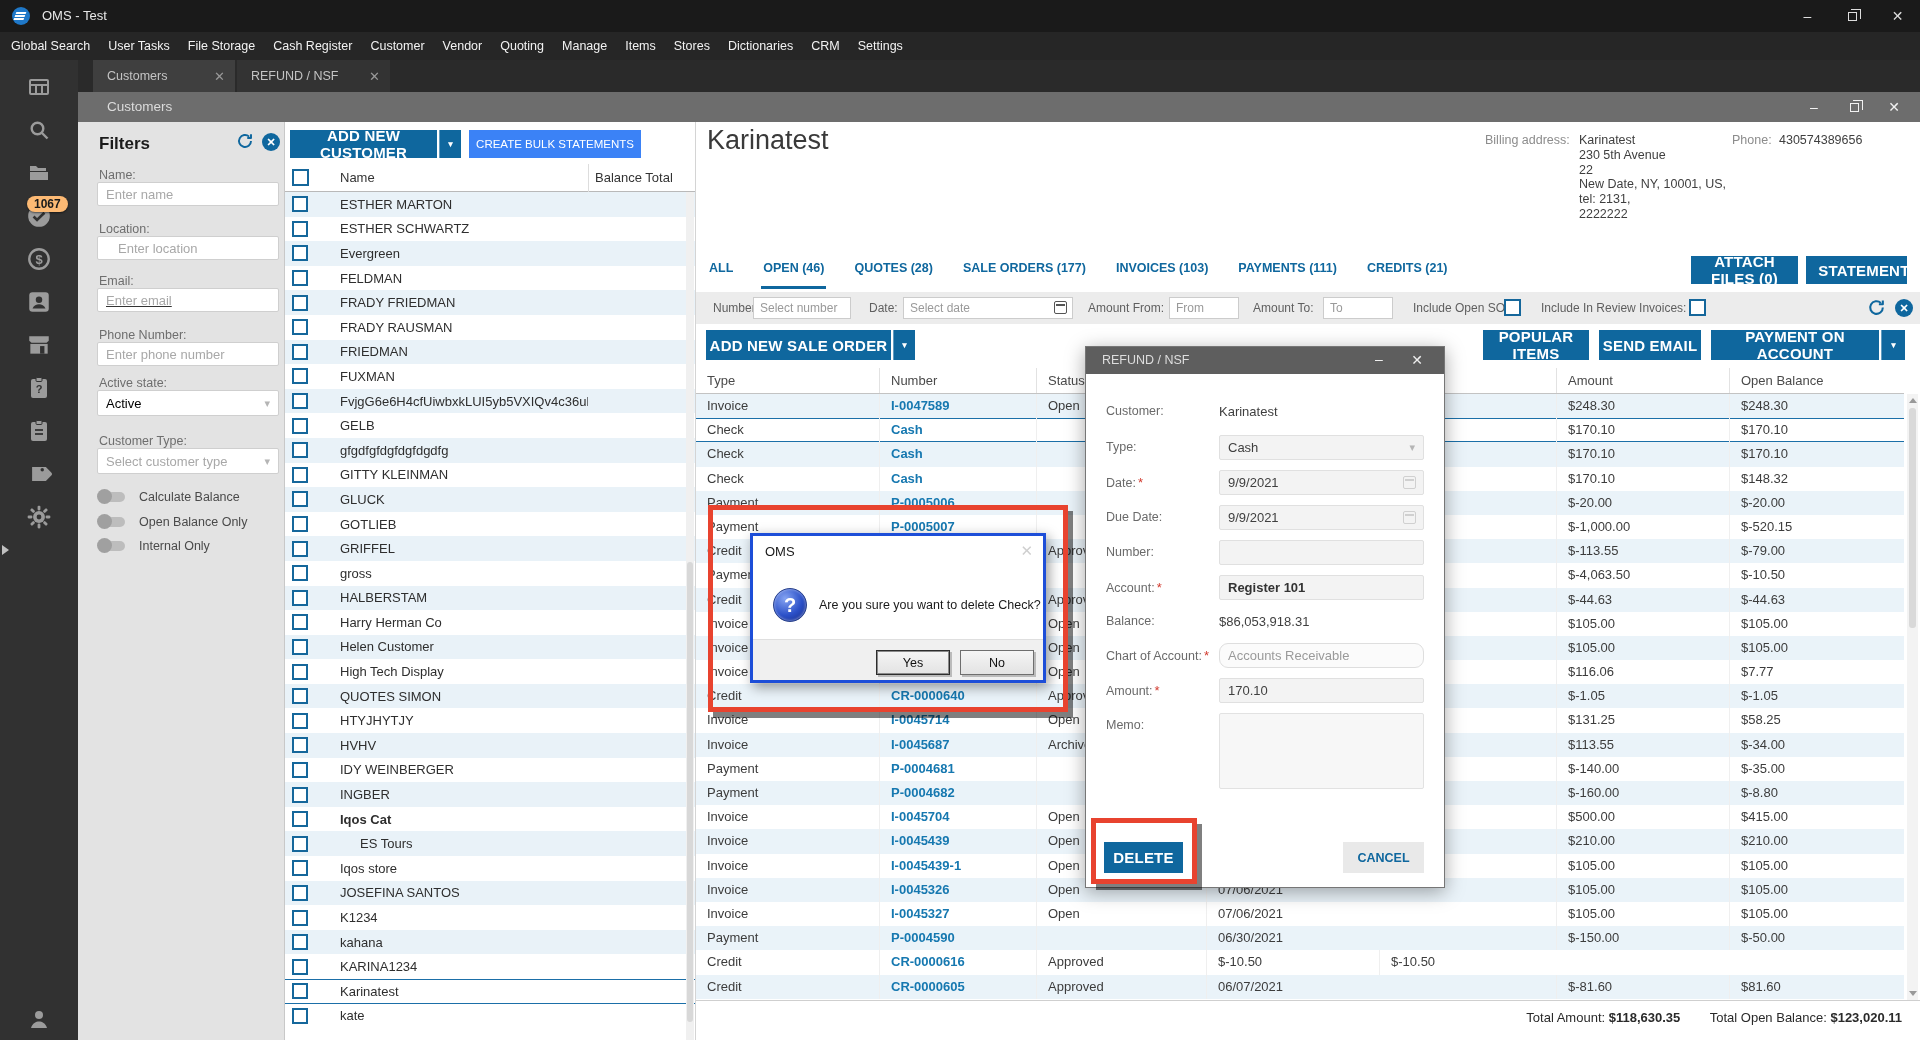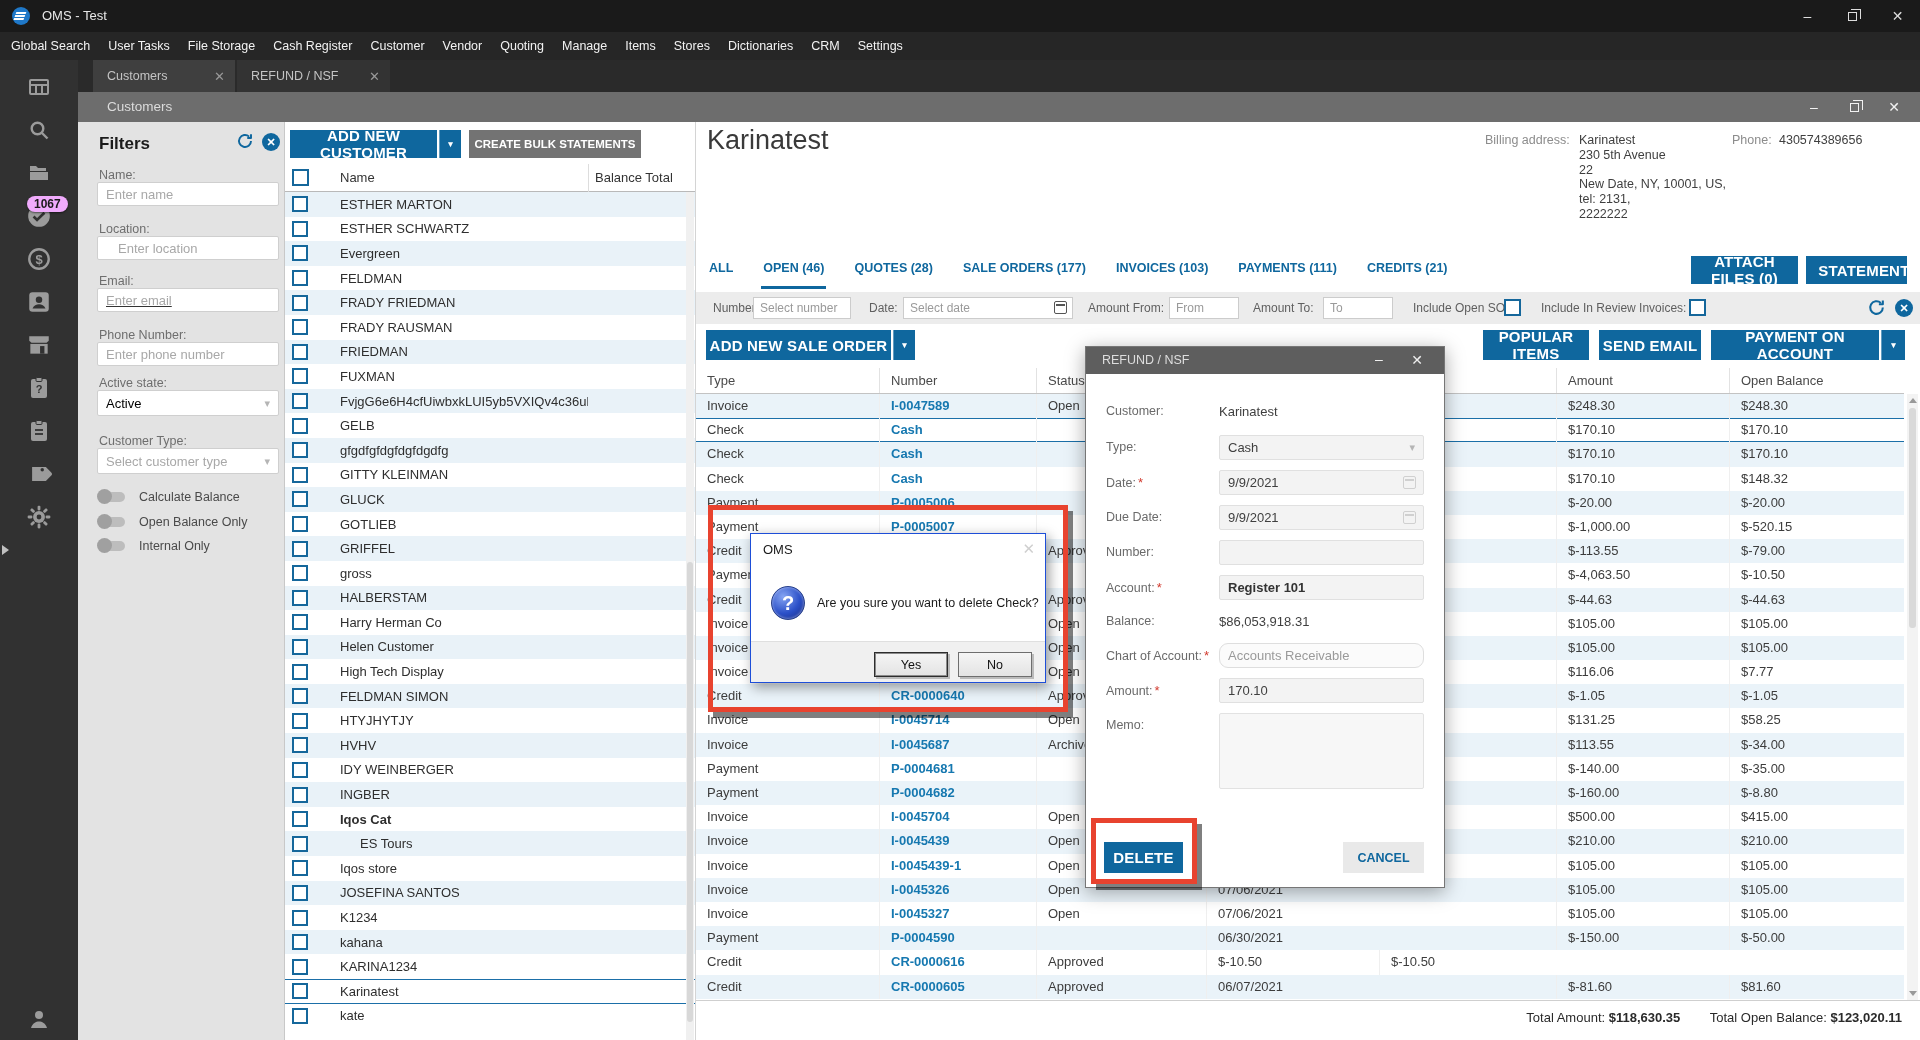--- a/index.html
+++ b/index.html
@@ -17,21 +17,21 @@
   .restore-glyph { position:relative; width:9px; height:9px; border:1px solid #ddd; }
   .restore-glyph:before { content:""; position:absolute; top:-4px; left:2px; width:9px; height:9px; border:1px solid #ddd; border-bottom:none; border-left:none; }
 
   #menubar { position:absolute; left:0; top:32px; width:1920px; height:28px; background:#262626; display:flex; align-items:center; padding-left:2px; }
   .menu-item { padding:0 9px; line-height:28px; font-size:12.5px; color:#f2f2f2; cursor:default; }
 
   
   #sidebar { position:absolute; left:0; top:60px; width:78px; height:980px; background:#313131; }
   .side-icon { position:absolute; left:25px; width:28px; height:28px; color:#9b9b9b; display:flex; align-items:center; justify-content:center; }
   .side-icon svg { display:block; }
-  #side-badge { position:absolute; left:27px; top:136px; background:#f0abfc; color:#1a1a1a; font-size:12px; font-weight:bold; padding:1px 7px; border-radius:9px; box-shadow:0 1px 2px rgba(0,0,0,.5); z-index:2; }
+  #side-badge { position:absolute; left:27px; top:136px; background:#fdba74; color:#1a1a1a; font-size:12px; font-weight:bold; padding:1px 7px; border-radius:9px; box-shadow:0 1px 2px rgba(0,0,0,.5); z-index:2; }
   #side-expand { position:absolute; left:2px; top:485px; width:0; height:0; border-top:5px solid transparent; border-bottom:5px solid transparent; border-left:7px solid #c0c0c0; }
 
   
   #tabstrip { position:absolute; left:78px; top:60px; width:1842px; height:32px; background:#2a2a2a; }
   .ws-tab { position:absolute; top:0; height:32px; display:flex; align-items:center; padding:0 10px 0 14px; font-size:12.5px; color:#c4c4c4; }
   .ws-tab .tab-close { margin-left:auto; padding-left:16px; color:#9a9a9a; font-size:13px; }
   #ws-tab-0 { left:15px; width:142px; background:#3f3f3f; }
   #ws-tab-1 { left:159px; width:153px; background:#333333; }
 
   
@@ -55,21 +55,21 @@
   .tgl:before { content:""; position:absolute; left:-2px; top:-3px; width:15px; height:15px; border-radius:50%; background:#a0a0a0; }
   .toggle-row .tlabel { font-size:12.5px; color:#4a4a4a; }
   .icon-refresh { color:#0f679e; }
   .icon-clear { width:18px; height:18px; border-radius:50%; background:#0f679e; color:#fff; font-size:11px; font-weight:bold; display:flex; align-items:center; justify-content:center; }
   #filters .icon-refresh { position:absolute; top:10px; left:158px; }
   #filters .icon-clear { position:absolute; top:11px; left:184px; }
 
   
   #custpanel { position:absolute; left:285px; top:122px; width:410px; height:918px; background:#fff; }
   .btn-blue { background:#0f679e; color:#fff; font-weight:bold; font-size:15px; display:flex; align-items:center; justify-content:center; border:none; letter-spacing:.2px; cursor:pointer; font-family:"Liberation Sans",sans-serif; }
-  .btn-grey-disabled { background:#737373; color:#fff; font-weight:bold; font-size:11.5px; display:flex; align-items:center; justify-content:center; border:none; }
+  .btn-grey-disabled { background:#3b82f6; color:#fff; font-weight:normal; font-size:11.5px; display:flex; align-items:center; justify-content:center; border:none; }
   #btn-add-customer { position:absolute; left:5px; top:8px; width:147px; height:28px; }
   #btn-add-customer-dd { position:absolute; left:154px; top:8px; width:22px; height:28px; font-size:9px; }
   #btn-bulk { position:absolute; left:184px; top:8px; width:172px; height:28px; }
   .cb { width:17px; height:17px; border:2px solid #15679b; background:#fff; }
   #cust-header { position:absolute; left:0; top:42px; width:410px; height:28px; border-bottom:1px solid #b9b9b9; }
   #cust-header .cb { position:absolute; left:7px; top:5px; }
   #cust-header .h-name { position:absolute; left:55px; line-height:28px; font-size:13px; color:#333; }
   #cust-header .h-bal { position:absolute; left:310px; line-height:28px; font-size:13px; color:#333; }
   #cust-header .colsep { position:absolute; left:303px; top:0; width:1px; height:28px; background:#ddd; }
   #cust-rows { position:absolute; left:0; top:70px; width:410px; height:848px; overflow:hidden; }
@@ -150,21 +150,21 @@
   .rf-box .ph { color:#9a9a9a; }
   .rf-box.strong { font-weight:600; color:#333; }
   .rf-box .chev { margin-left:auto; color:#b5b5b5; font-size:11px; }
   .cal-faint { position:absolute; right:7px; top:5px; width:13px; height:13px; border:1.5px solid #d0d0d0; border-radius:2px; }
   .cal-faint:before { content:""; position:absolute; left:1px; right:1px; top:2px; height:2px; background:#d0d0d0; }
   #rf-memo { position:absolute; left:133px; top:366px; width:205px; height:76px; background:#f7f7f7; border:1px solid #e2e2e2; border-radius:2px; }
   #btn-delete { position:absolute; left:18px; top:495px; width:79px; height:31px; }
   #btn-cancel { position:absolute; left:257px; top:495px; width:81px; height:31px; background:#e9e9e9; color:#0f679e; font-weight:bold; font-size:12.5px; display:flex; align-items:center; justify-content:center; }
 
   
-  #confirm { position:absolute; left:750px; top:533px; width:296px; height:150px; background:#fff; border:1px solid #1d4ed8; box-shadow:3px 4px 12px rgba(0,0,0,.4); z-index:40; }
+  #confirm { position:absolute; left:750px; top:533px; width:296px; height:150px; background:#fff; border:3px solid #1d4ed8; box-shadow:3px 4px 12px rgba(0,0,0,.4); z-index:40; }
   #confirm-title { position:absolute; left:12px; top:8px; font-size:13px; color:#1a1a1a; }
   #confirm-close { position:absolute; right:10px; top:6px; font-size:15px; color:#cfcfcf; }
   #confirm-icon { position:absolute; left:20px; top:52px; width:34px; height:34px; border-radius:50%; background:radial-gradient(circle at 35% 30%, #85a4f2, #2b50c8 55%, #17297f); border:1px solid #27408b; color:#fff; font-weight:bold; font-size:20px; display:flex; align-items:center; justify-content:center; box-shadow:inset 0 0 3px rgba(255,255,255,.6); }
   #confirm-msg { position:absolute; left:66px; top:62px; font-size:12.5px; color:#1a1a1a; }
   #confirm-strip { position:absolute; left:0; bottom:0; width:100%; height:41px; background:#f0f0f0; border-top:1px solid #dfdfdf; }
   .btn97 { position:absolute; top:10px; width:74px; height:25px; background:linear-gradient(#f5f5f5,#e3e3e3); border:1px solid #6e6e6e; font-size:12.5px; color:#111; display:flex; align-items:center; justify-content:center; box-shadow:2px 2px 0 rgba(0,0,0,.22); }
   #btn-yes { left:123px; border:1px solid #2d2d2d; box-shadow:inset 0 0 0 1px #8a8a8a, 2px 2px 0 rgba(0,0,0,.22); }
   #btn-no { left:207px; }
 
   
@@ -483,21 +483,21 @@
           <span class="cname">Helen Customer</span>
           <span class="cbal"></span>
         </div>
         <div class="cust-row">
           <div class="cb"></div>
           <span class="cname">High Tech Display</span>
           <span class="cbal"></span>
         </div>
         <div class="cust-row alt">
           <div class="cb"></div>
-          <span class="cname">FELDMAN SIMON</span>
+          <span class="cname">QUOTES SIMON</span>
           <span class="cbal"></span>
         </div>
         <div class="cust-row">
           <div class="cb"></div>
           <span class="cname">HTYJHYTJY</span>
           <span class="cbal"></span>
         </div>
         <div class="cust-row alt">
           <div class="cb"></div>
           <span class="cname">HVHV</span>

